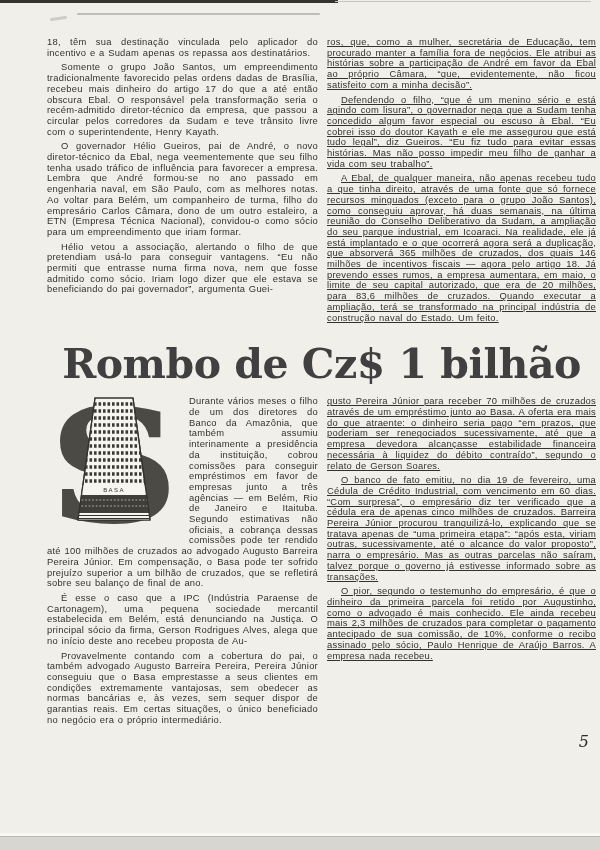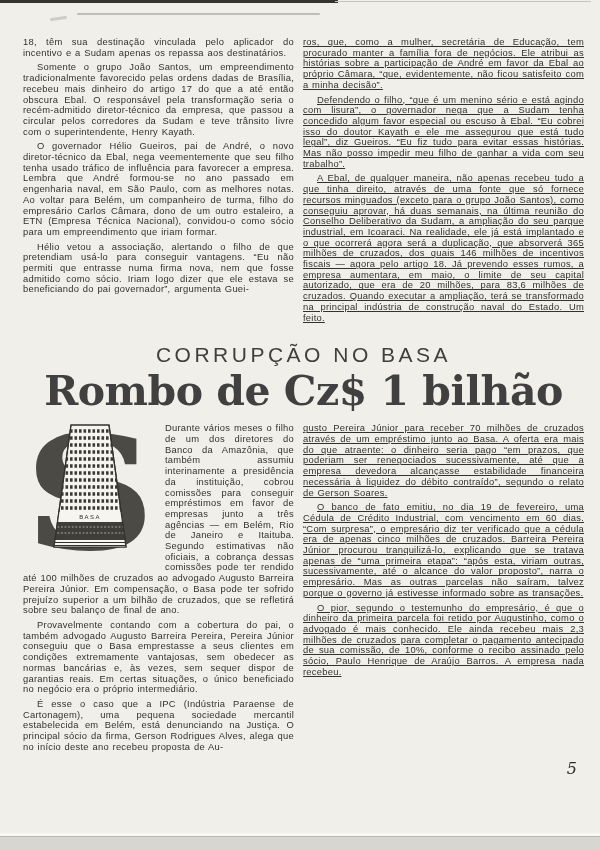--- a/index.html
+++ b/index.html
@@ -5,22 +5,23 @@
   html, body { margin:0; padding:0; }
   body {
     width:600px; height:850px;
     background:#f1efe9;
     position:relative;
     overflow:hidden;
     font-family:"Liberation Sans", sans-serif;
   }
   .page-inner {
     position:absolute; inset:0;
-    padding:37px 16px 0 23px;
+    padding:37px 4px 0 23px;
     box-sizing:border-box;
+    margin-left:24px;
   }
   .cols { display:flex; gap:9px; }
   .col {
     text-align:justify;
     color:#33322f;
     font-size:9.4px;
     line-height:10.7px;
     letter-spacing:0.25px;
     word-spacing:0.8px;
   }
@@ -100,21 +101,20 @@
       <p class="ind">Hélio vetou a associação, alertando o filho de que pretendiam usá-lo para conseguir vantagens. “Eu não permiti que entrasse numa firma nova, nem que fosse admitido como sócio. Iriam logo dizer que ele estava se beneficiando do pai governador”, argumenta Guei-</p>
     </div>
     <div class="col col-right">
       <p>ros, que, como a mulher, secretária de Educação, tem procurado manter a família fora de negócios. Ele atribui as histórias sobre a participação de André em favor da Ebal ao próprio Câmara, “que, evidentemente, não ficou satisfeito com a minha decisão”.</p>
       <p class="ind">Defendendo o filho, “que é um menino sério e está agindo com lisura”, o governador nega que a Sudam tenha concedido algum favor especial ou escuso à Ebal. “Eu cobrei isso do doutor Kayath e ele me assegurou que está tudo legal”, diz Gueiros. “Eu fiz tudo para evitar essas histórias. Mas não posso impedir meu filho de ganhar a vida com seu trabalho”.</p>
       <p class="ind">A Ebal, de qualquer maneira, não apenas recebeu tudo a que tinha direito, através de uma fonte que só fornece recursos minguados (exceto para o grupo João Santos), como conseguiu aprovar, há duas semanais, na última reunião do Conselho Deliberativo da Sudam, a ampliação do seu parque industrial, em Icoaraci. Na realidade, ele já está implantado e o que ocorrerá agora será a duplicação, que absorverá 365 milhões de cruzados, dos quais 146 milhões de incentivos fiscais — agora pelo artigo 18. Já prevendo esses rumos, a empresa aumentara, em maio, o limite de seu capital autorizado, que era de 20 milhões, para 83,6 milhões de cruzados. Quando executar a ampliação, terá se transformado na principal indústria de construção naval do Estado. Um feito.</p>
     </div>
   </div>
 
   <div class="headline-block">
-    <div class="kicker">CORRUPÇÃO NO BASA</div>
     <div class="main-title">Rombo de Cz$ 1 bilhão</div>
   </div>
 
   <div class="cols">
     <div class="col col-left">
 
       <div class="dollar-figure">
         <svg viewBox="0 0 134 142" xmlns="http://www.w3.org/2000/svg">
           <text class="big-s" x="67" y="124" text-anchor="middle" font-size="158" textLength="132" lengthAdjust="spacingAndGlyphs">S</text>
           <defs>
@@ -149,22 +149,22 @@
             <g stroke="#33322f" stroke-width="1">
               <line x1="24" y1="117.5" x2="110" y2="117.5"></line>
               <line x1="22" y1="120.5" x2="112" y2="120.5"></line>
             </g>
           </g>
           <polygon points="48,0 86,0 103,122 31,122" fill="none" stroke="#33322f" stroke-width="1.2"></polygon>
         </svg>
       </div>
 
       <p>Durante vários meses o filho de um dos diretores do Banco da Amazônia, que também assumiu interinamente a presidência da instituição, cobrou comissões para conseguir empréstimos em favor de empresas junto a três agências — em Belém, Rio de Janeiro e Itaituba. Segundo estimativas não oficiais, a cobrança dessas comissões pode ter rendido até 100 milhões de cruzados ao advogado Augusto Barreira Pereira Júnior. Em compensação, o Basa pode ter sofrido prejuízo superior a um bilhão de cruzados, que se refletirá sobre seu balanço de final de ano.</p>
+      <p class="ind">É esse o caso que a IPC (Indústria Paraense de Cartonagem), uma pequena sociedade mercantil estabelecida em Belém, está denunciando na Justiça. O principal sócio da firma, Gerson Rodrigues Alves, alega que no início deste ano recebeu proposta de Au-</p>
       <p class="ind">Provavelmente contando com a cobertura do pai, o também advogado Augusto Barreira Pereira, Pereira Júnior conseguiu que o Basa emprestasse a seus clientes em condições extremamente vantajosas, sem obedecer as normas bancárias e, às vezes, sem sequer dispor de garantias reais. Em certas situações, o único beneficiado no negócio era o próprio intermediário.</p>
-      <p class="ind">É esse o caso que a IPC (Indústria Paraense de Cartonagem), uma pequena sociedade mercantil estabelecida em Belém, está denunciando na Justiça. O principal sócio da firma, Gerson Rodrigues Alves, alega que no início deste ano recebeu proposta de Au-</p>
     </div>
 
     <div class="col col-right">
       <p>gusto Pereira Júnior para receber 70 milhões de cruzados através de um empréstimo junto ao Basa. A oferta era mais do que atraente: o dinheiro seria pago “em prazos, que poderiam ser renegociados sucessivamente, até que a empresa devedora alcançasse estabilidade financeira necessária à liquidez do débito contraído”, segundo o relato de Gerson Soares.</p>
       <p class="ind">O banco de fato emitiu, no dia 19 de fevereiro, uma Cédula de Crédito Industrial, com vencimento em 60 dias. “Com surpresa”, o empresário diz ter verificado que a cédula era de apenas cinco milhões de cruzados. Barreira Pereira Júnior procurou tranquilizá-lo, explicando que se tratava apenas de “uma primeira etapa”: “após esta, viriam outras, sucessivamente, até o alcance do valor proposto”, narra o empresário. Mas as outras parcelas não saíram, talvez porque o governo já estivesse informado sobre as transações.</p>
       <p class="ind">O pior, segundo o testemunho do empresário, é que o dinheiro da primeira parcela foi retido por Augustinho, como o advogado é mais conhecido. Ele ainda recebeu mais 2,3 milhões de cruzados para completar o pagamento antecipado de sua comissão, de 10%, conforme o recibo assinado pelo sócio, Paulo Henrique de Araújo Barros. A empresa nada recebeu.</p>
     </div>
   </div>
 
   <div class="page-number">5</div>

